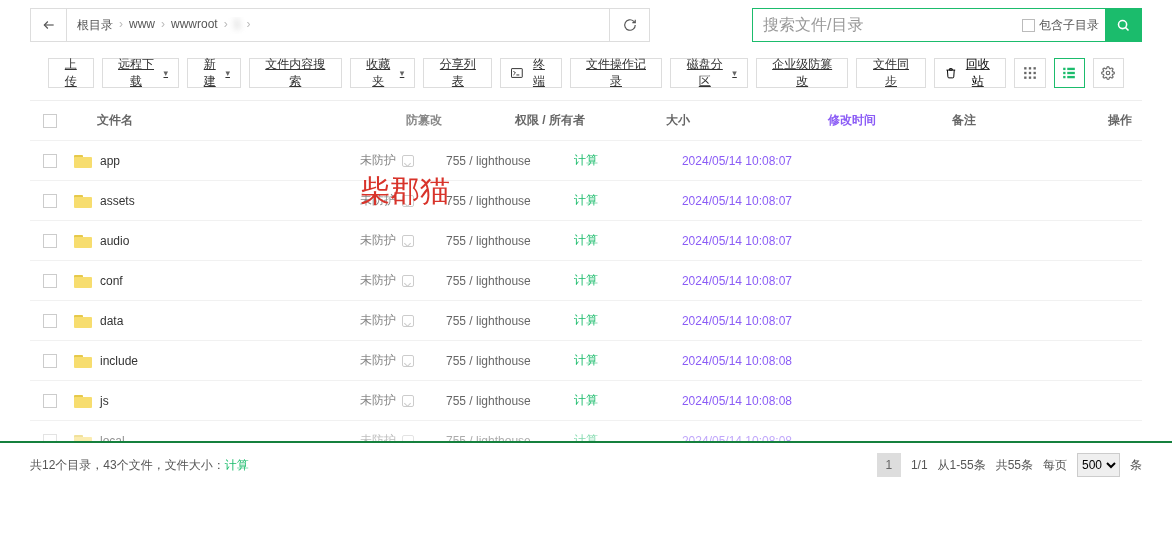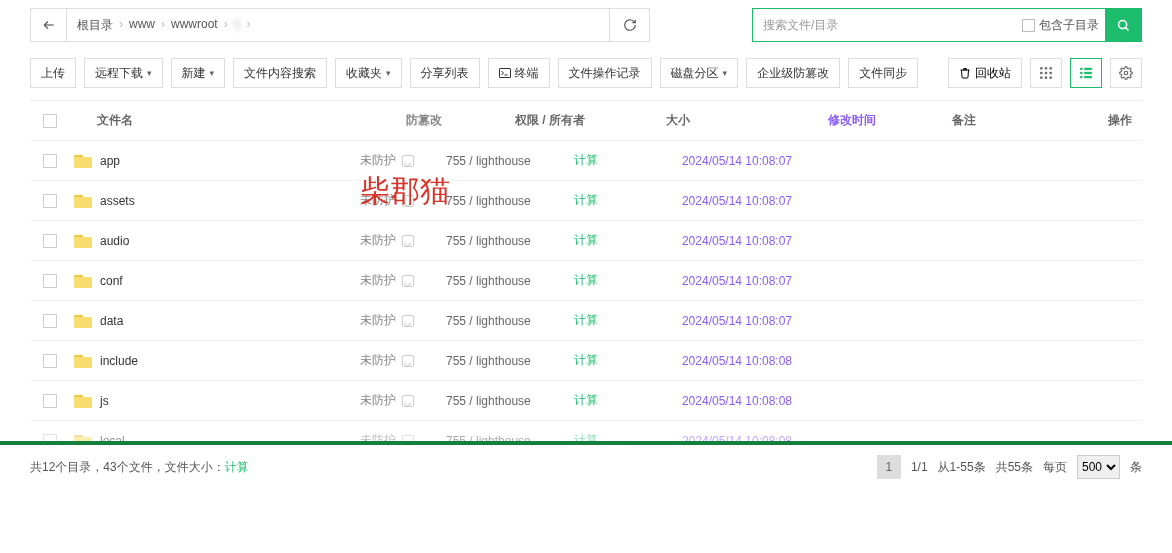--- a/index.html
+++ b/index.html
@@ -9,28 +9,28 @@
   .topbar { display: flex; align-items: center; padding: 8px 30px; gap: 10px; }
   .breadcrumb-box { display: flex; align-items: center; border: 1px solid #ddd; height: 34px; flex: 0 0 620px; background: #fff; }
   .bc-back { width: 36px; height: 100%; display: flex; align-items: center; justify-content: center; border-right: 1px solid #ddd; cursor: pointer; color: #555; }
   .bc-path { flex: 1; display: flex; align-items: flex-start; padding: 0 10px; gap: 6px; color: #555; overflow: hidden; }
   .bc-seg { cursor: pointer; white-space: nowrap; }
   .bc-sep { color: #bbb; }
   .bc-blur { filter: blur(3px); color: #999; }
   .bc-refresh { width: 40px; height: 100%; display: flex; align-items: center; justify-content: center; border-left: 1px solid #ddd; cursor: pointer; color: #555; }
 
   .search-box { margin-left: auto; display: flex; align-items: center; border: 1px solid #1bbc6c; height: 34px; width: 390px; }
-  .search-input { flex: 1; border: none; outline: none; padding: 0 10px; font-size: 12px; color: #333; background: transparent; }
+  .search-input { flex: 1; border: none; outline: none; padding: 0 10px; font-size: 16px; color: #333; background: transparent; }
   .search-input::placeholder { color: #999; }
   .search-sub { display: flex; align-items: center; gap: 4px; padding: 0 6px; color: #555; }
   .search-sub .cb { width: 13px; height: 13px; border: 1px solid #bbb; background: #fff; }
   .search-btn { width: 36px; height: 100%; background: #1bbc6c; display: flex; align-items: center; justify-content: center; color: #fff; cursor: pointer; }
 
   
-  .toolbar { display: flex; align-items: center; padding: 8px 30px 12px; gap: 8px; }
+  .toolbar { display: flex; align-items: center; padding: 8px 48px 12px; gap: 8px; text-decoration: underline; }
   .btn { border: 1px solid #ddd; background: #fff; height: 30px; padding: 0 10px; display: inline-flex; align-items: center; gap: 4px; cursor: pointer; color: #333; font-size: 12px; }
   .btn .caret { font-size: 9px; color: #666; }
   .toolbar-right { margin-left: auto; display: flex; align-items: center; gap: 8px; }
   .icon-btn { width: 32px; height: 30px; border: 1px solid #ddd; display: flex; align-items: center; justify-content: center; cursor: pointer; color: #666; }
   .icon-btn.active { border-color: #1bbc6c; color: #1bbc6c; }
   .trash-btn { color: #000000; }
 
   
   .table-wrap { margin: 0 30px; border-top: 1px solid #eee; position: relative; }
   .thead, .trow { display: flex; align-items: center; height: 40px; border-bottom: 1px solid #f1f1f1; }
@@ -58,21 +58,21 @@
   .tbody::-webkit-scrollbar-track { background: #f4f4f4; }
 
   .row-faded { opacity: 0.55; }
 
   
   .watermark { position: absolute; left: 330px; top: 70px; pointer-events: none; color: #d8332a; font-weight: normal; line-height: 1.3; }
   .watermark .wm1 { font-size: 30px; font-family: "SimSun", serif; }
   .watermark .wm2 { font-size: 22px; font-family: Arial, sans-serif; letter-spacing: 0.5px; }
 
   
-  .footer { display: flex; align-items: center; padding: 10px 30px; border-top: 4px solid #15803d; gap: 37px; }
+  .footer { display: flex; align-items: center; padding: 10px 30px; border-top: 2px solid #15803d; gap: 37px; }
   .footer-left { color: #555; }
   .footer-left .calc { color: #1bbc6c; cursor: pointer; }
   .footer-right { margin-left: auto; display: flex; align-items: center; gap: 10px; color: #555; }
   .page-num { background: #ddd; color: #666; width: 24px; height: 24px; display: inline-flex; align-items: center; justify-content: center; }
   .page-sel { border: 1px solid #ccc; height: 24px; font-size: 12px; }
 
   svg { display: block; }
 </style>
 </head>
 <body>

